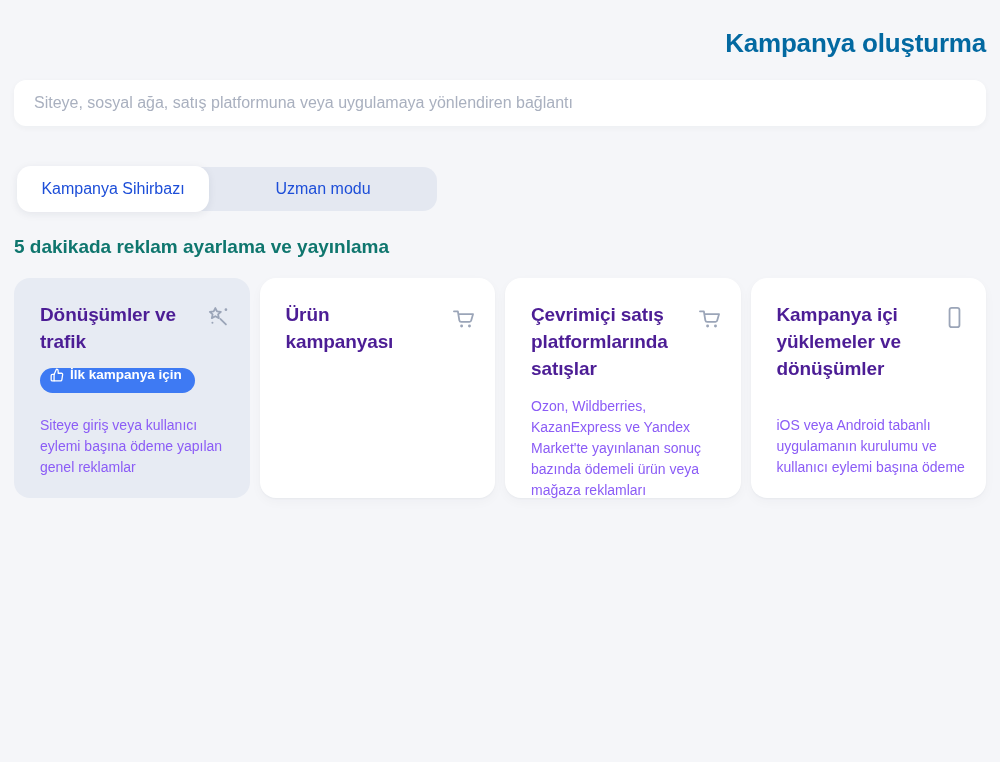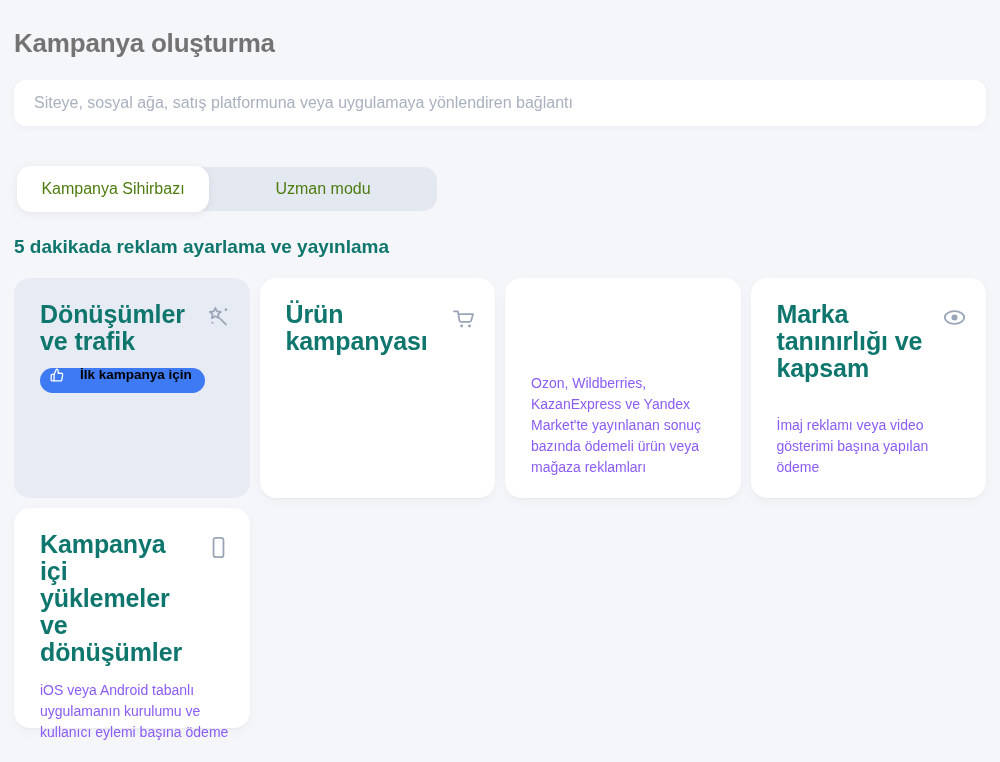--- a/index.html
+++ b/index.html
@@ -13,21 +13,22 @@
     overflow: hidden;
   }
   .page { padding: 0 14px; }
 
   .page-title {
     margin: 28px 0 0 0;
     font-size: 26px;
     line-height: 30px;
     font-weight: 700;
     letter-spacing: -0.2px;
-    color: #737373;
+    color: #0369a1;
+    text-align: right;
   }
 
   .url-input {
     margin-top: 22px;
     width: 100%;
     height: 46px;
     border: none;
     outline: none;
     border-radius: 12px;
     background: #ffffff;
@@ -47,21 +48,21 @@
     height: 44px;
     background: #e4e8f1;
     border-radius: 14px;
   }
   .tab {
     height: 44px;
     display: flex;
     align-items: center;
     justify-content: center;
     font-size: 16px;
-    color: #4d7c0f;
+    color: #1d4ed8;
     cursor: pointer;
     border-radius: 14px;
     padding: 0;
   }
   .tab-wizard { width: 192px; }
   .tab-expert { width: 228px; }
   .tab.active {
     background: #ffffff;
     height: 46px;
     margin: -1px 0;
@@ -96,42 +97,42 @@
     background: #e7ebf3;
     box-shadow: none;
   }
   .card-head {
     display: flex;
     align-items: flex-start;
     justify-content: space-between;
     gap: 8px;
   }
   .card-title {
-    font-size: 25px;
+    font-size: 19px;
     line-height: 27px;
     font-weight: 700;
     letter-spacing: -0.1px;
-    color: #0f766e;
+    color: #4c1d95;
   }
   .card-icon {
     flex-shrink: 0;
     color: #9ba5b8;
     margin-top: 3px;
   }
   .badge {
     margin-top: 13px;
     display: inline-flex;
     align-items: center;
-    gap: 16px;
+    gap: 6px;
     width: fit-content;
     height: 25px;
     padding: 0 13px 12px 10px;
     background: #3e7af3;
     border-radius: 13px;
-    color: #000000;
+    color: #ffffff;
     font-size: 13.5px;
     font-weight: 700;
     white-space: nowrap;
   }
   .badge-icon { display: flex; align-items: center; }
   .card-desc {
     margin-top: auto;
     padding-top: 14px;
     font-size: 14px;
     line-height: 21px;
@@ -174,51 +175,50 @@
       </div>
       <div class="badge">
         <span class="badge-icon">
           <svg width="14" height="14" viewBox="0 0 24 24" fill="none" stroke="#ffffff" stroke-width="2.2" stroke-linejoin="round" stroke-linecap="round">
             <path d="M14 9V5a3 3 0 0 0-3-3l-4 9v11h11.28a2 2 0 0 0 2-1.7l1.38-9a2 2 0 0 0-2-2.3z"></path>
             <path d="M7 22H4a2 2 0 0 1-2-2v-7a2 2 0 0 1 2-2h3"></path>
           </svg>
         </span>
         <span>İlk kampanya için</span>
       </div>
+      <div class="card-desc">Siteye giriş veya kullanıcı eylemi başına ödeme yapılan genel reklamlar</div>
     </div>
 
     <div class="card">
       <div class="card-head">
         <div class="card-title">Ürün kampanyası</div>
         <span class="card-icon">
           <svg width="27" height="27" viewBox="0 0 24 24" fill="none" stroke="currentColor" stroke-width="1.6" stroke-linejoin="round" stroke-linecap="round">
             <path d="M3.5 6.5 H7 l1.3 8 a1.6 1.6 0 0 0 1.6 1.3 h7.4 a1.6 1.6 0 0 0 1.6-1.25 L20.5 9 H8"></path>
             <circle cx="10.3" cy="19.6" r="1.3" fill="currentColor" stroke="none"></circle>
             <circle cx="17.3" cy="19.6" r="1.3" fill="currentColor" stroke="none"></circle>
           </svg>
         </span>
       </div>
     </div>
 
     <div class="card">
+      <div class="card-head">
+        <div class="card-title">Çevrimiçi satış platformlarında satışlar</div>
+        <span class="card-icon">
+          <svg width="27" height="27" viewBox="0 0 24 24" fill="none" stroke="currentColor" stroke-width="1.6" stroke-linejoin="round" stroke-linecap="round">
+            <path d="M3.5 6.5 H7 l1.3 8 a1.6 1.6 0 0 0 1.6 1.3 h7.4 a1.6 1.6 0 0 0 1.6-1.25 L20.5 9 H8"></path>
+            <circle cx="10.3" cy="19.6" r="1.3" fill="currentColor" stroke="none"></circle>
+            <circle cx="17.3" cy="19.6" r="1.3" fill="currentColor" stroke="none"></circle>
+          </svg>
+        </span>
+      </div>
       <div class="card-desc">Ozon, Wildberries, KazanExpress ve Yandex Market'te yayınlanan sonuç bazında ödemeli ürün veya mağaza reklamları</div>
     </div>
 
-    <div class="card">
-      <div class="card-head">
-        <div class="card-title">Marka tanınırlığı ve kapsam</div>
-        <span class="card-icon">
-          <svg width="27" height="27" viewBox="0 0 24 24" fill="none" stroke="currentColor" stroke-width="1.6">
-            <ellipse cx="12" cy="12" rx="8.6" ry="5.6"></ellipse>
-            <circle cx="12" cy="12" r="2.7" fill="currentColor" stroke="none"></circle>
-          </svg>
-        </span>
-      </div>
-      <div class="card-desc">İmaj reklamı veya video gösterimi başına yapılan ödeme</div>
-    </div>
 
     <div class="card">
       <div class="card-head">
         <div class="card-title">Kampanya içi yüklemeler ve dönüşümler</div>
         <span class="card-icon">
           <svg width="27" height="27" viewBox="0 0 24 24" fill="none" stroke="currentColor" stroke-width="1.6">
             <rect x="7.6" y="3.4" width="8.8" height="17.2" rx="2"></rect>
           </svg>
         </span>
       </div>

